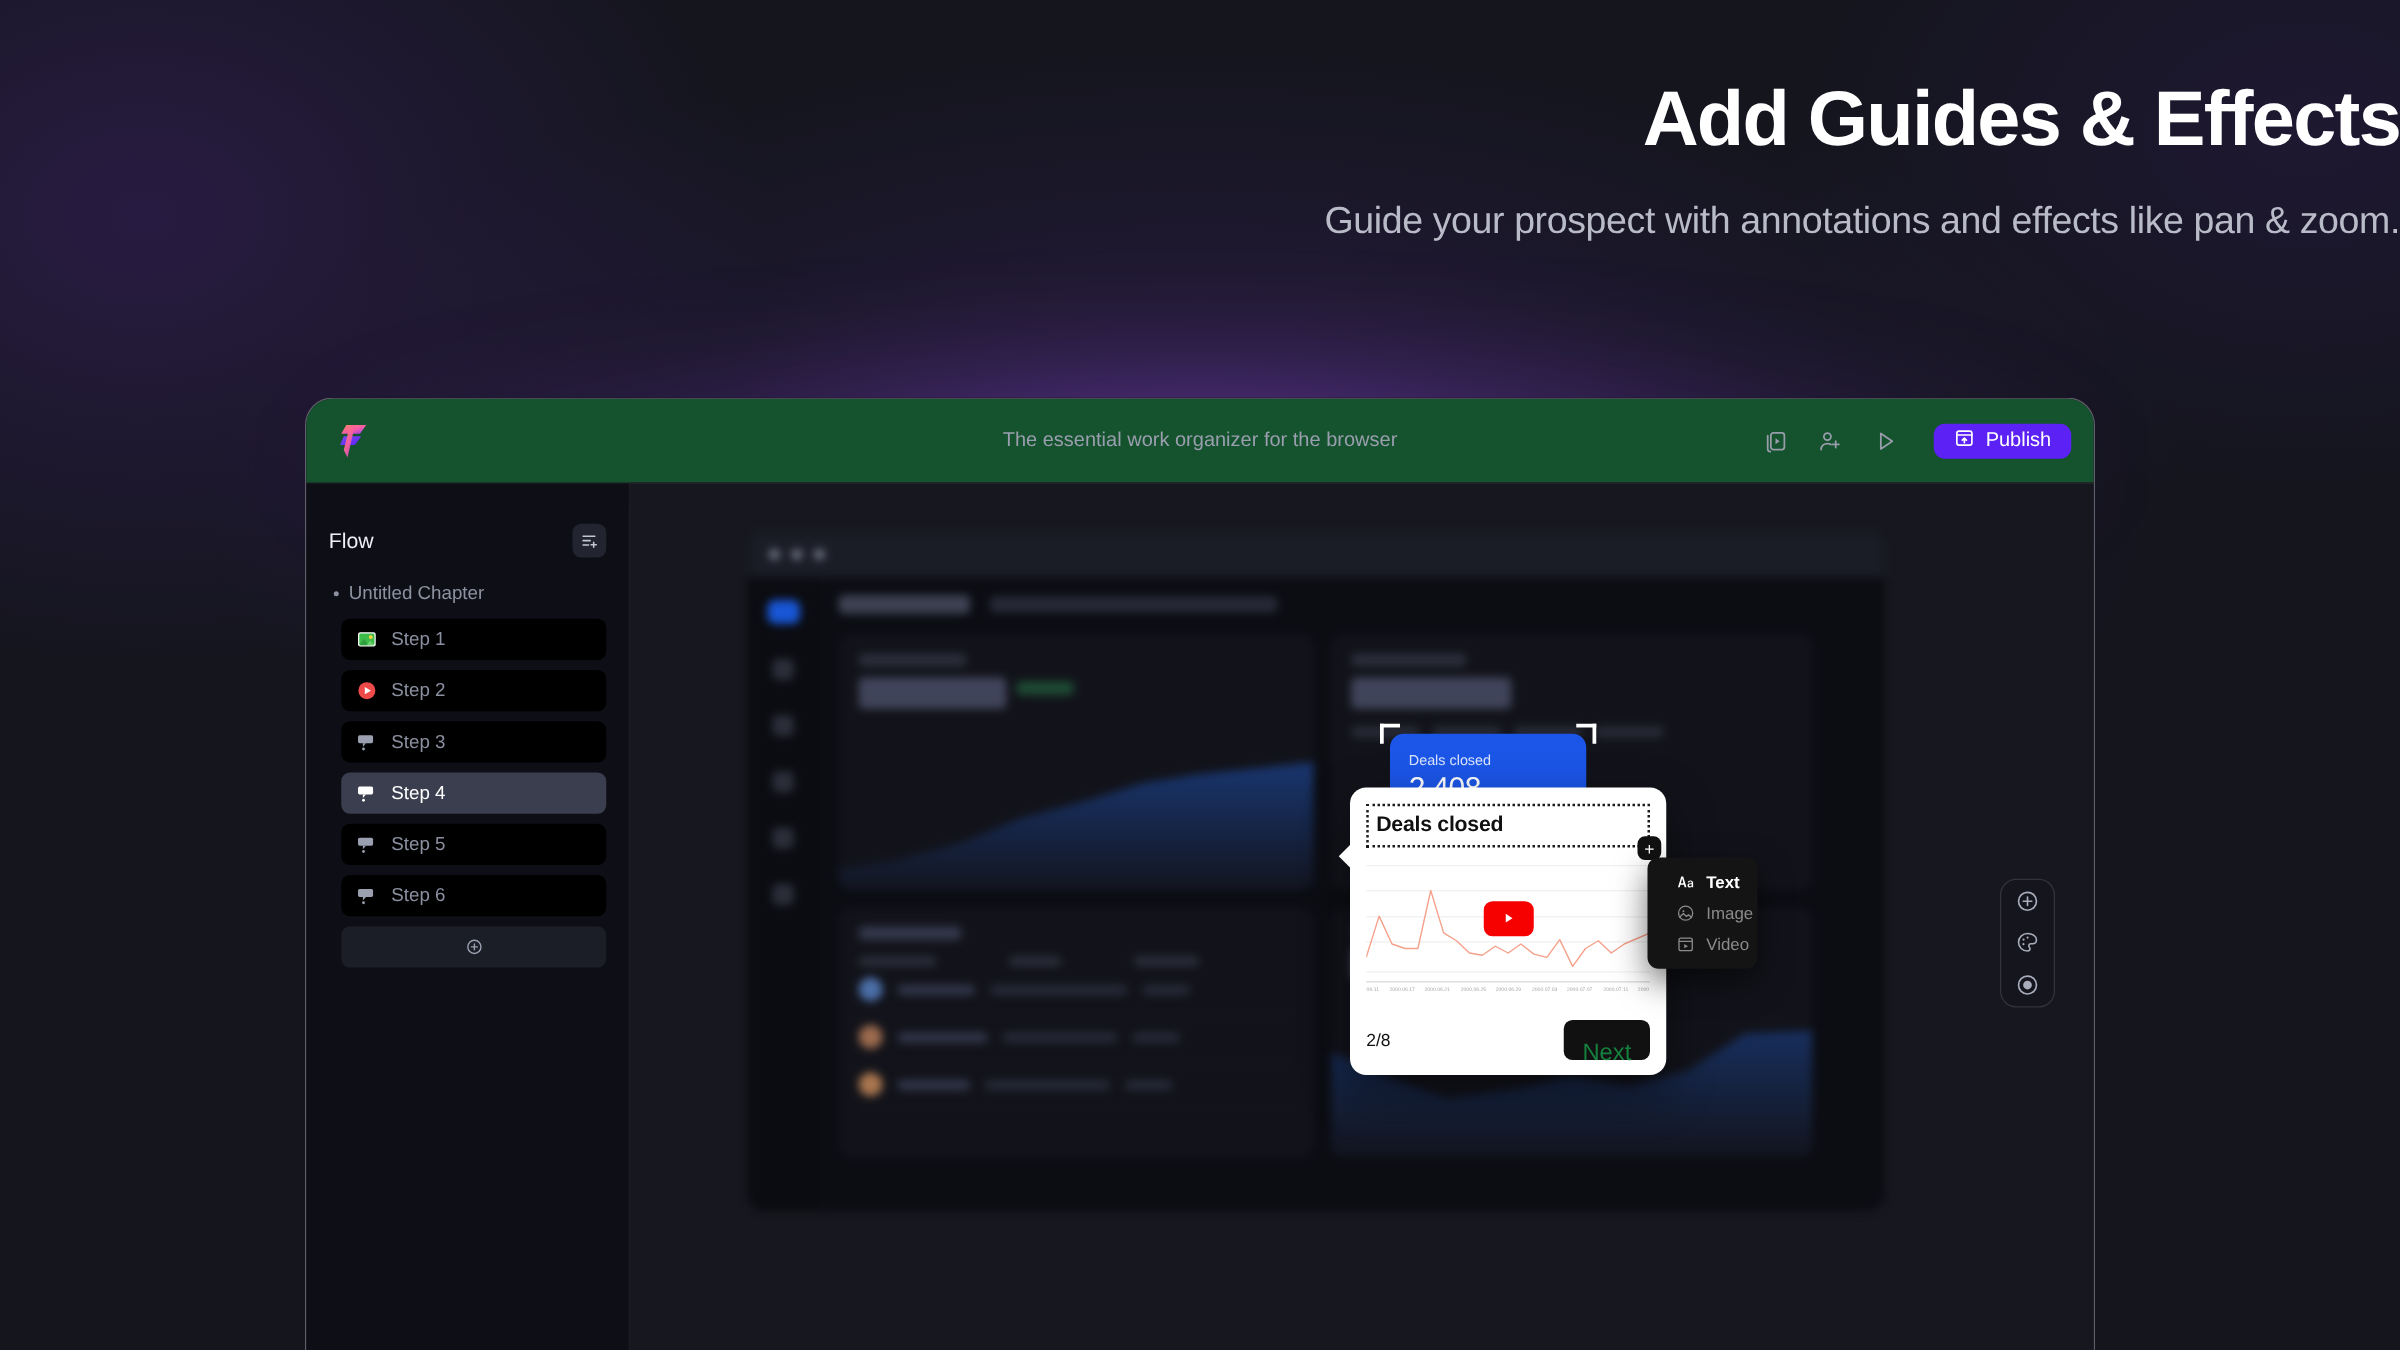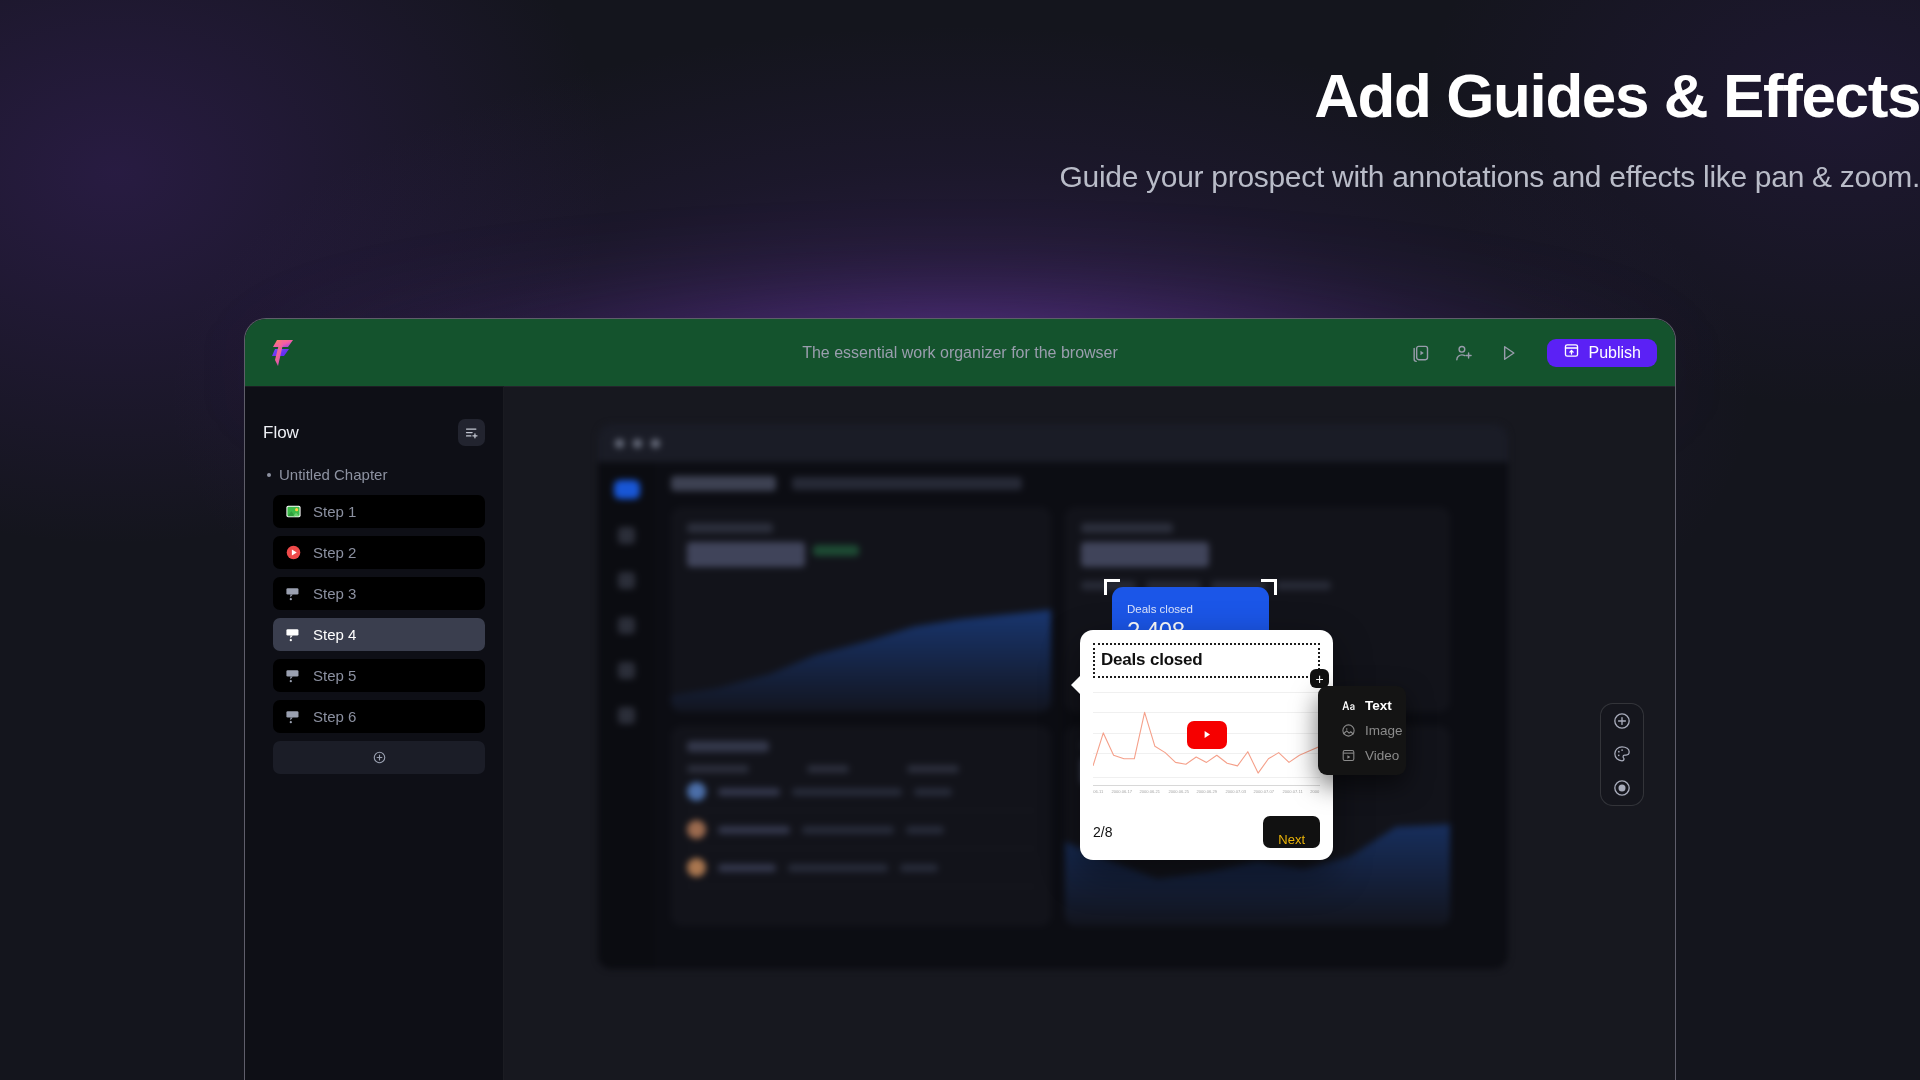--- a/index.html
+++ b/index.html
@@ -229,23 +229,23 @@
     position: absolute; left: 50%; top: 48%; transform: translate(-50%,-50%);
     width: 40px; height: 28px; border-radius: 7px; background: #f60000;
     display: flex; align-items: center; justify-content: center;
     cursor: pointer;
   }
   .tip-xaxis { display: flex; justify-content: space-between; padding-top: 3px; border-top: 1px solid #d8d8d8; }
   .tip-xaxis span { font-size: 4.3px; color: #a6a6a6; transform: scale(0.95); }
   .tip-foot { display: flex; align-items: center; justify-content: space-between; margin-top: 22px; }
   .tip-count { font-size: 14px; color: #101010; }
   .tip-next {
-    background: #111111; color: #eab308; border: none;
+    background: #111111; color: #15803d; border: none;
     border-radius: 7px; height: 27px; padding: 16px 15px;
-    font-size: 13px; cursor: pointer;
+    font-size: 19px; cursor: pointer;
     font-family: "Liberation Sans", sans-serif;
   }
 
   
   .ctxmenu {
     position: absolute; left: 1318px; top: 686px;
     width: 88px;
     background: #141414;
     border-radius: 9px;
     padding: 7px 12px;

